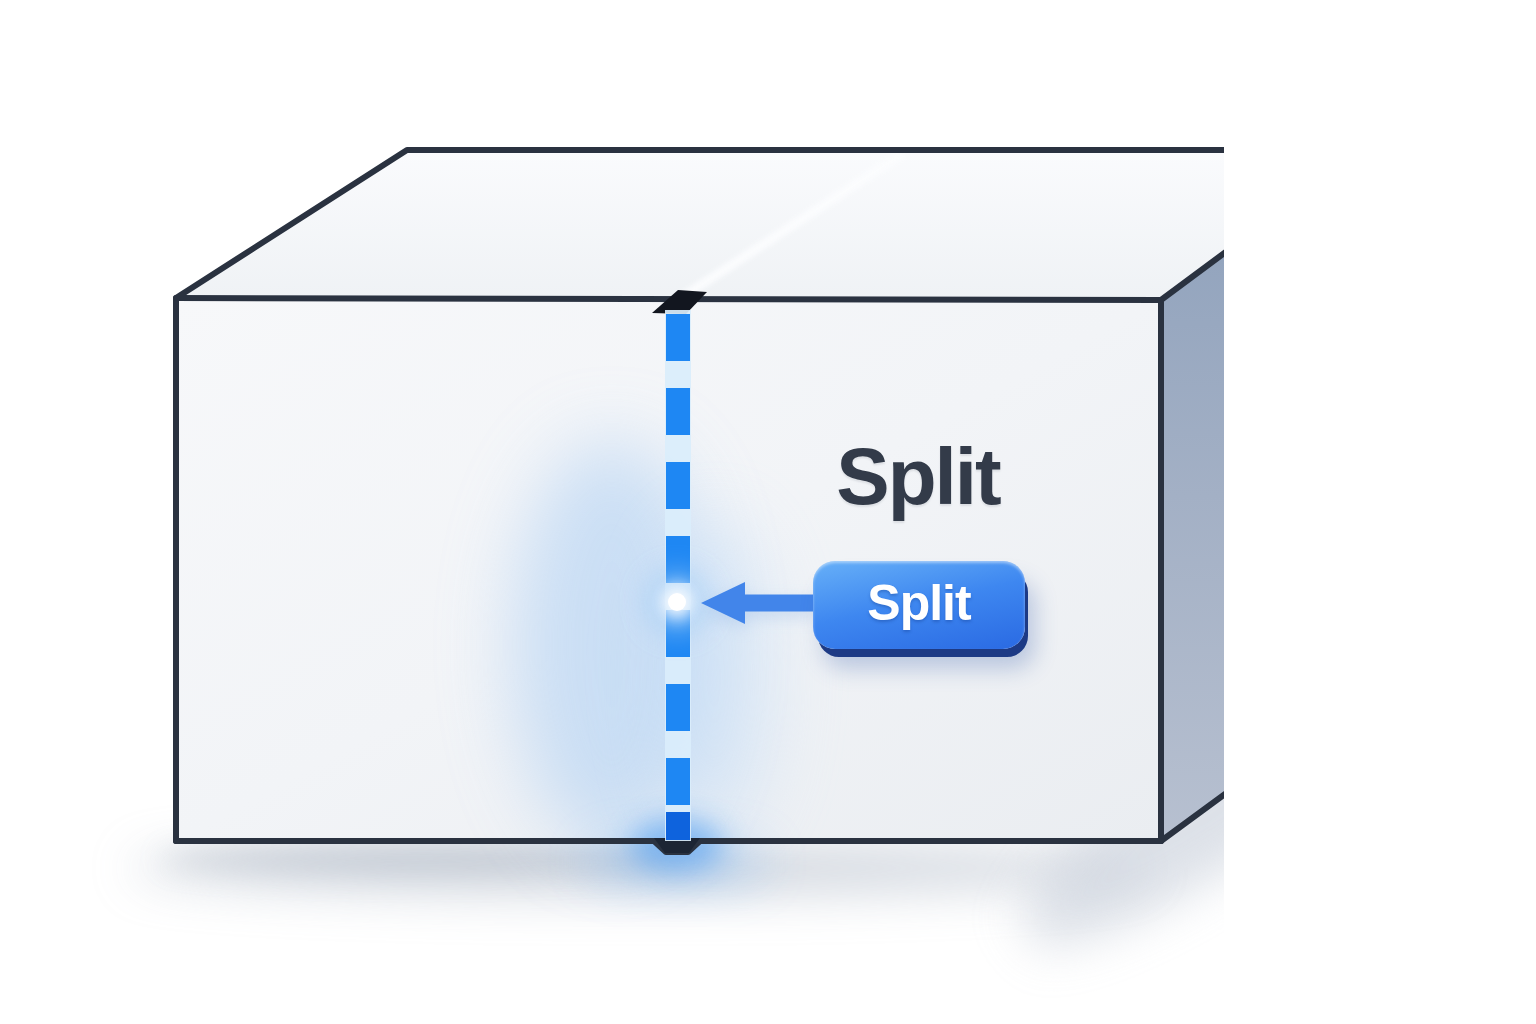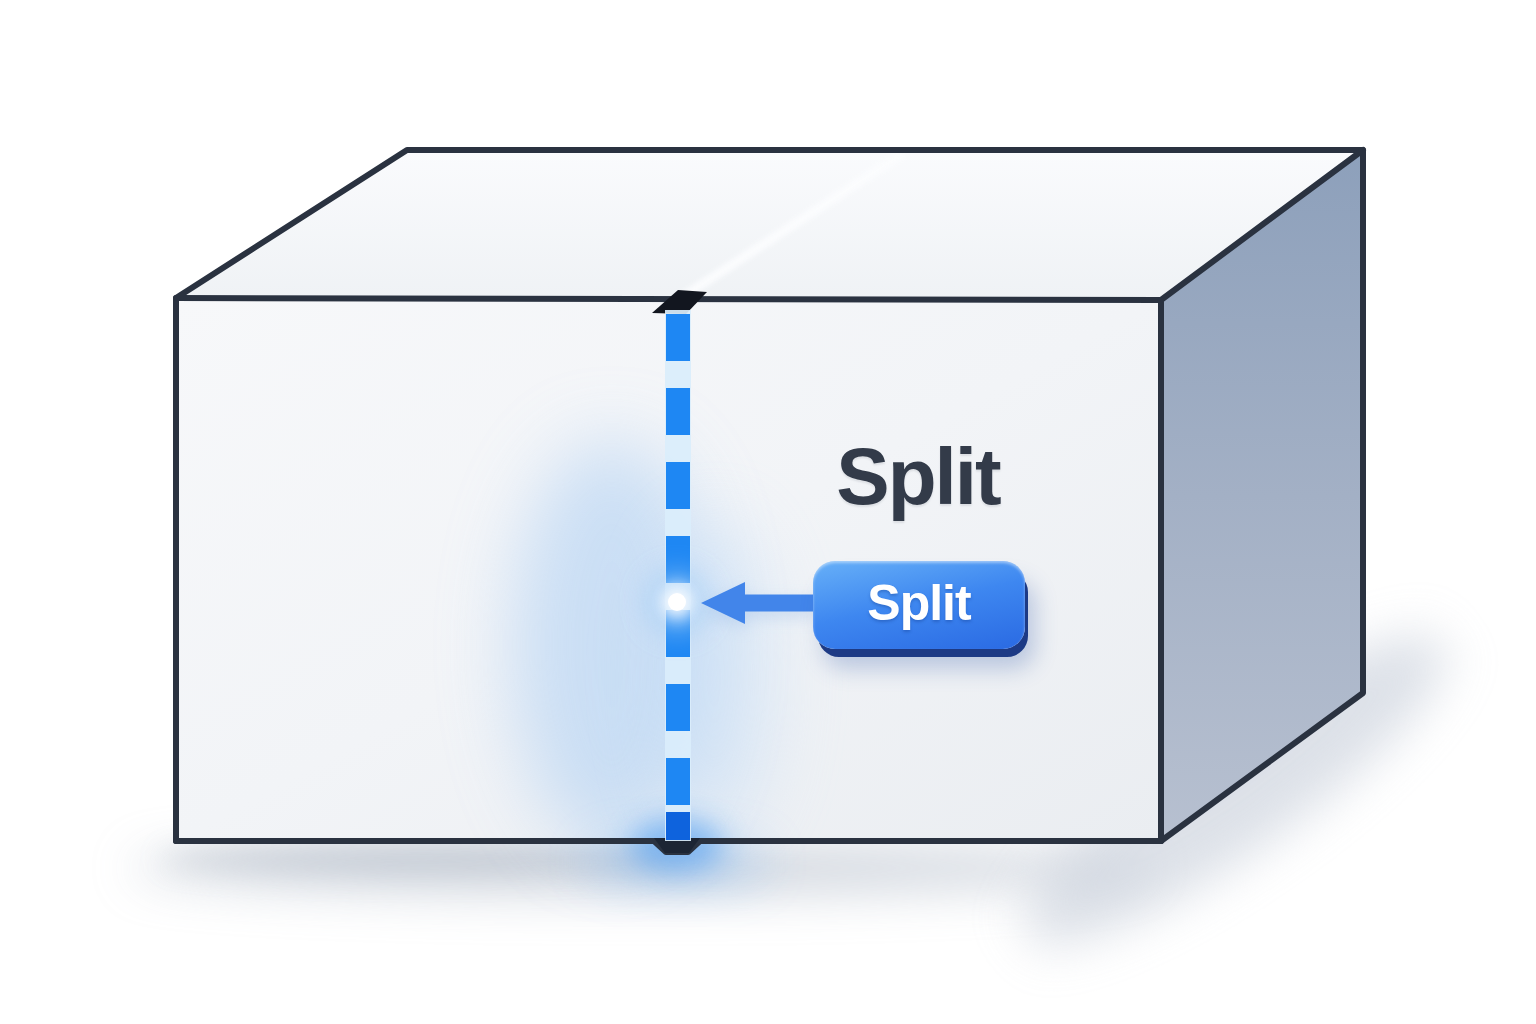--- a/index.html
+++ b/index.html
@@ -3,21 +3,21 @@
 <meta charset="utf-8">
 <style>
   html, body {
     margin: 0;
     padding: 0;
     background: #ffffff;
     font-family: "Liberation Sans", sans-serif;
   }
   .stage {
     position: relative;
-    width: 1536px;
+    width: 1224px;
     height: 1024px;
     background: #ffffff;
     overflow: hidden;
     border-radius: 19px;
   }
   .stage svg {
     position: absolute;
     left: 0;
     top: 0;
   }

